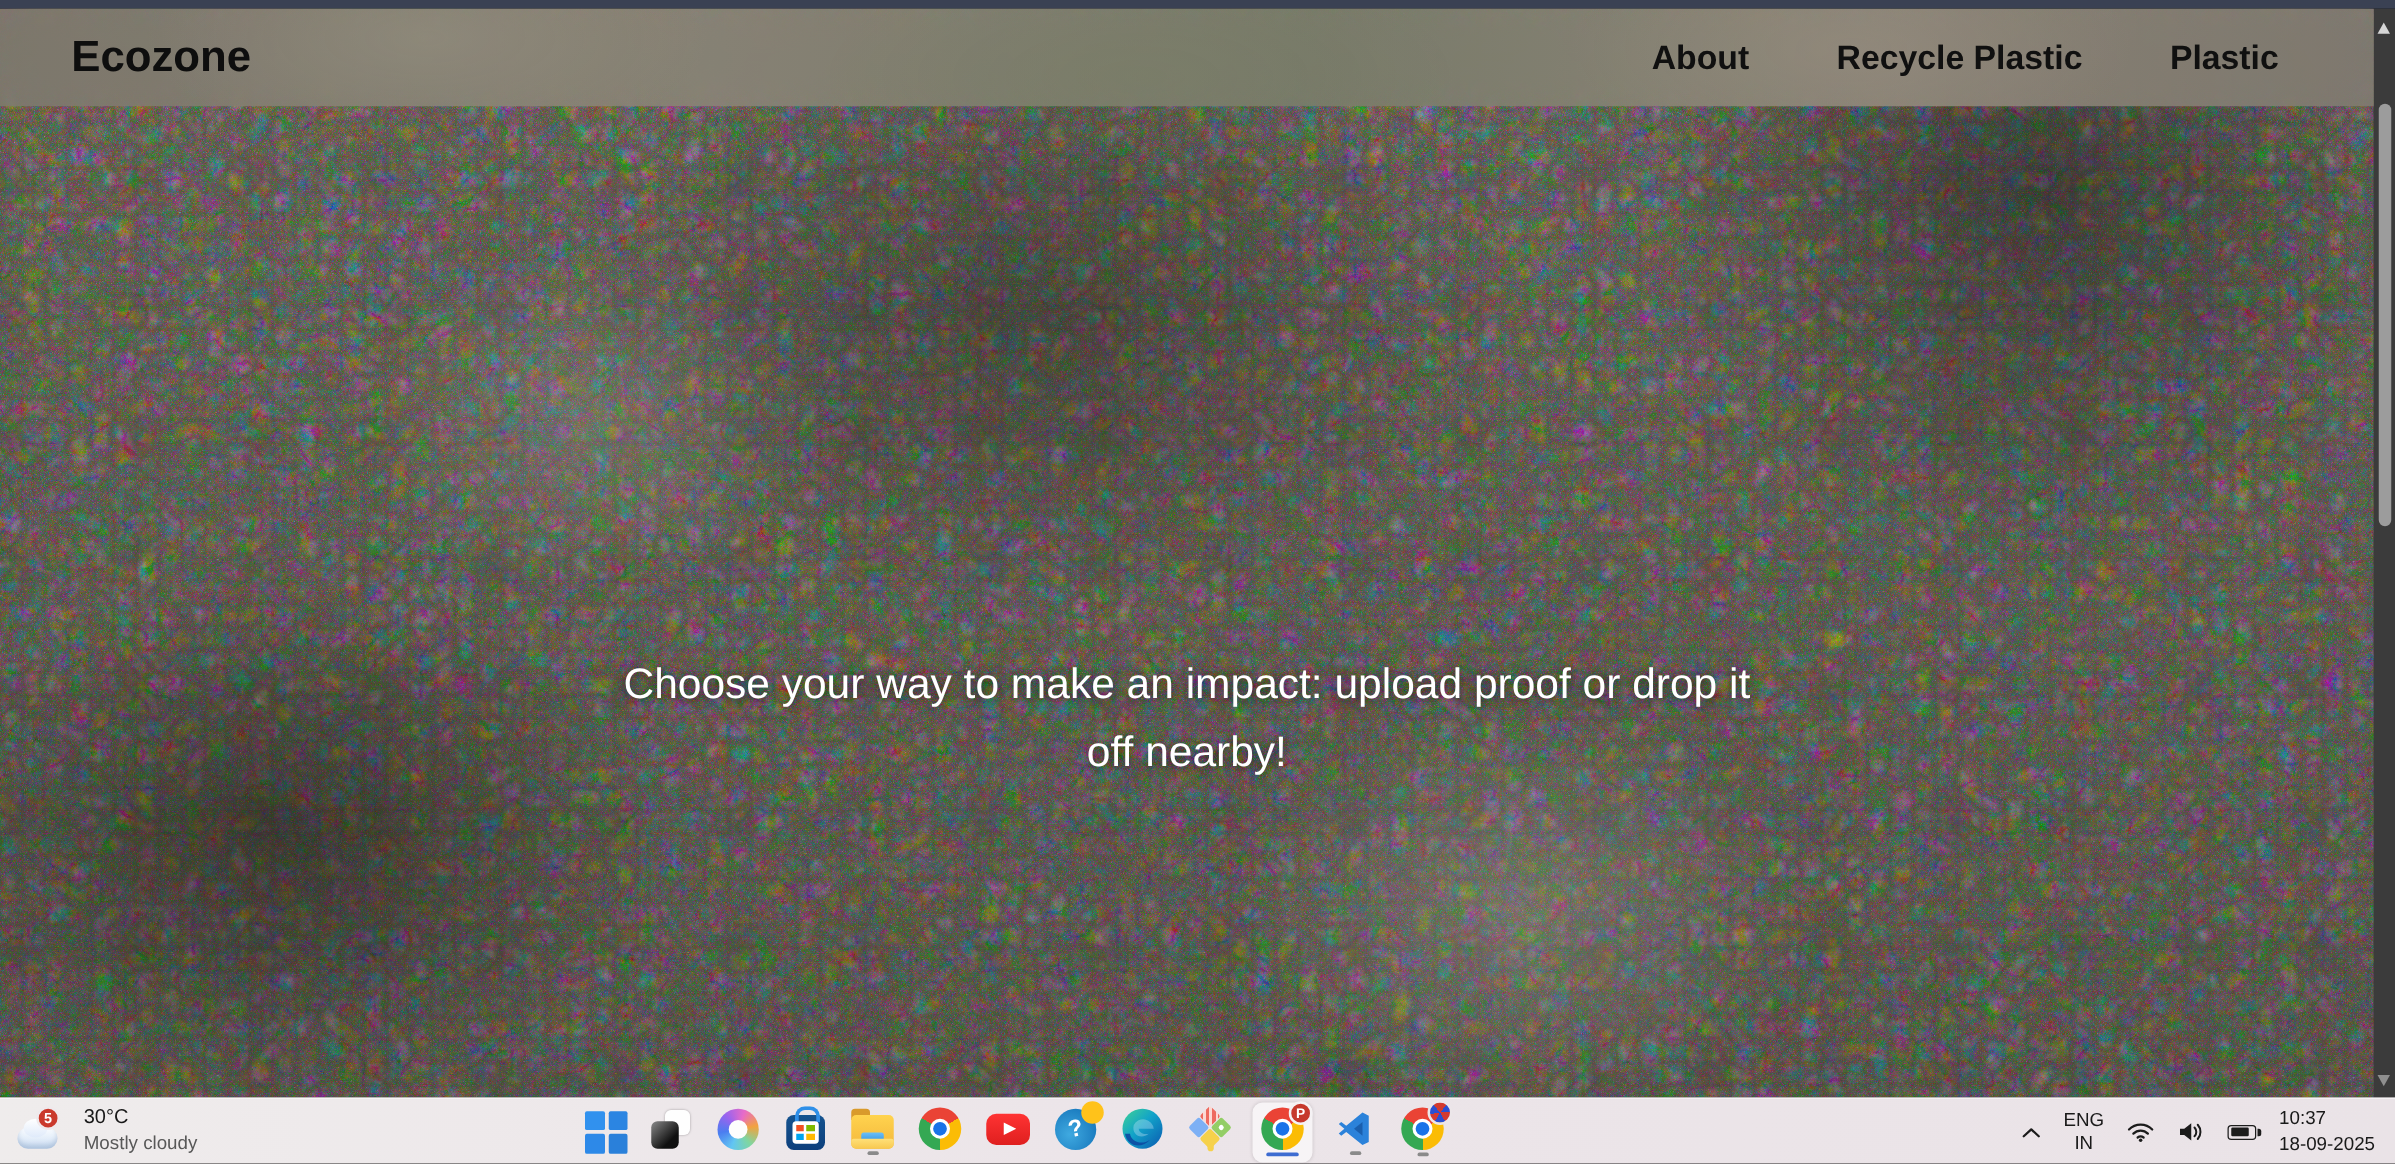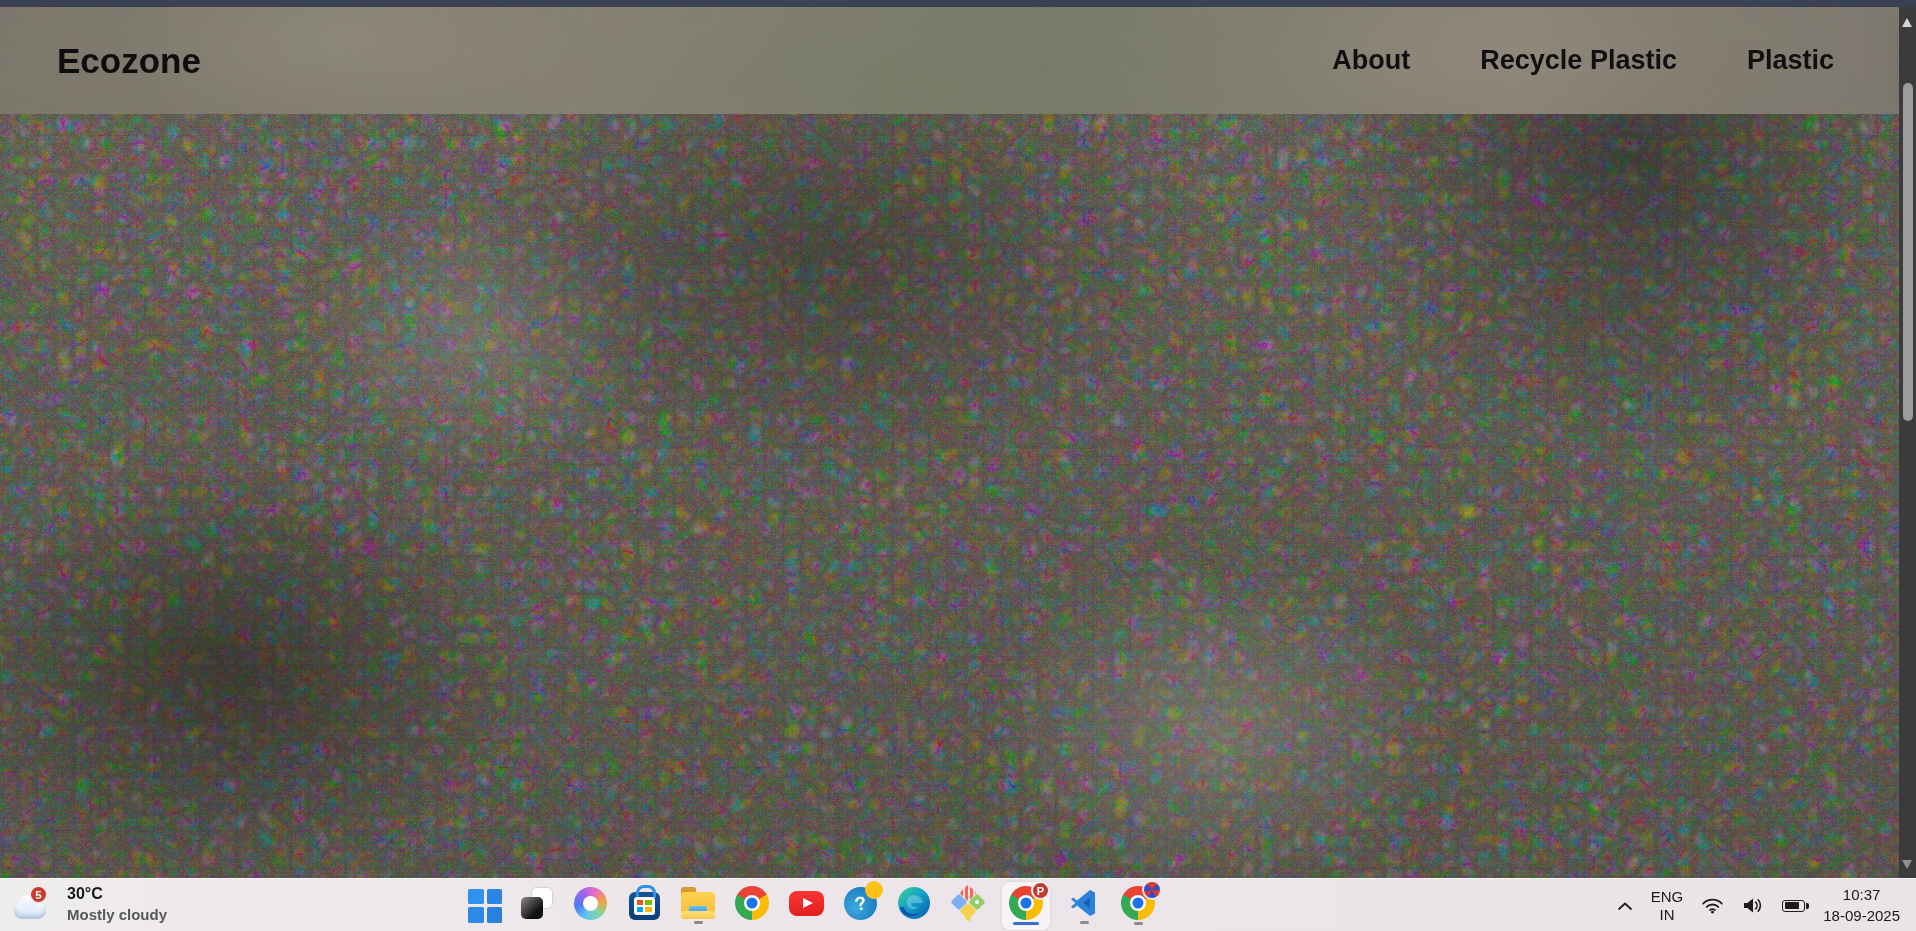--- a/index.html
+++ b/index.html
@@ -21,21 +21,21 @@
       radial-gradient(260px 200px at 25% 38%, rgba(240,238,232,.14), transparent 70%),
       linear-gradient(rgba(0,0,0,.10), rgba(0,0,0,.22));
   }
   .hero-text { position:absolute; top:483px; left:0; right:0; text-align:center; color:#fff; }
   .hero-title { font-size:78px; font-weight:bold; letter-spacing:-1px; line-height:1.05;
     text-shadow:0 2px 10px rgba(0,0,0,.45), 0 0 2px rgba(0,0,0,.4); }
   .hero-sub { margin:30px auto 0; max-width:1000px; font-size:34px; line-height:1.62; font-weight:normal;
     text-shadow:0 1px 8px rgba(0,0,0,.5); }
 
   
-  .site-header { position:absolute; top:7px; left:0; right:6px; height:107px; z-index:30;
+  .site-header { position:absolute; top:7px; left:0; right:17px; height:78px; z-index:30;
     display:flex; align-items:center; padding:0 76px 0 57px;
     background:
       radial-gradient(300px 120px at 18% 30%, rgba(150,144,128,.55), transparent 75%),
       radial-gradient(340px 130px at 48% 70%, rgba(120,126,102,.5), transparent 75%),
       radial-gradient(300px 120px at 78% 40%, rgba(152,142,128,.5), transparent 75%),
       linear-gradient(90deg, rgba(128,122,110,.88), rgba(140,134,120,.86) 30%, rgba(124,126,108,.86) 55%, rgba(146,138,124,.86) 80%, rgba(130,124,114,.88));
     backdrop-filter: blur(16px) saturate(.8); }
   .brand { font-size:35px; font-weight:bold; color:#0e0e0e; cursor:pointer; }
   .nav { margin-left:auto; display:flex; gap:70px; }
   .nav-link { font-size:27px; font-weight:bold; color:#101010; text-decoration:none; cursor:pointer; }
@@ -52,21 +52,21 @@
     background:linear-gradient(90deg,#efecec,#ece5e9 45%,#eae3e7); border-top:1px solid rgba(255,255,255,.65); }
 
   
   .weather { position:absolute; left:14px; top:5px; display:flex; align-items:center; gap:9px; cursor:pointer; }
   .cloud { position:relative; width:44px; height:38px; }
   .sunpeek { position:absolute; top:6px; left:20px; width:11px; height:11px; border-radius:50%; background:#f6993d; }
   .puff1 { position:absolute; left:0; bottom:4px; width:32px; height:17px; background:linear-gradient(#fbfdff,#cddff4); border-radius:9px; box-shadow:inset 0 -3px 4px rgba(125,150,185,.4); }
   .puff2 { position:absolute; left:5px; bottom:13px; width:19px; height:15px; background:linear-gradient(#ffffff,#dfeafa); border-radius:50%; }
   .weather-badge { position:absolute; top:0; left:15px; width:19px; height:19px; border-radius:50%; background:#ca392c; border:2px solid #efe9ec;
     color:#fff; font-size:11.5px; font-weight:bold; display:flex; align-items:center; justify-content:center; }
-  .weather-text { line-height:1.3;font-weight:bold; }
+  .weather-text { line-height:1.3; }
   .weather-temp { font-size:16px; color:#181818; }
   .weather-cond { font-size:15px; color:#585858; }
 
   
   .tb-center { position:absolute; left:468px; top:0; height:53px; display:flex; align-items:center; gap:14px; }
   .start-btn { width:34px; height:34px; display:grid; grid-template:1fr 1fr / 1fr 1fr; gap:3px; cursor:pointer; background:none; border:none; padding:0; }
   .start-btn i { border-radius:1.5px; }
   .sq1{background:#3191ee;} .sq2{background:#2b85e2;} .sq3{background:#2d89e8;} .sq4{background:#2a80da;}
 
   .search-pill { display:flex; align-items:center; width:272px; height:38px; border-radius:19px;
@@ -131,21 +131,21 @@
   .spiral-badge { position:absolute; top:-6px; right:-7px; width:20px; height:20px; border-radius:50%; border:2px solid #ece6e9; z-index:2;
     background:conic-gradient(#d33a2f 0 40deg,#2b4fd0 40deg 90deg,#d33a2f 90deg 150deg,#2b4fd0 150deg 210deg,#d33a2f 210deg 260deg,#2b4fd0 260deg 320deg,#d33a2f 320deg 360deg); }
 
   
   .tray { position:absolute; right:16px; top:0; height:53px; display:flex; align-items:center; gap:18px; }
   .tray-btn { background:none; border:none; padding:0; cursor:pointer; display:flex; align-items:center; }
   .lang { text-align:center; font-size:15px; color:#1a1a1a; line-height:1.2; cursor:pointer; }
   .batt { position:relative; width:23px; height:12px; border:1.6px solid #1c1c1c; border-radius:3px; }
   .batt::before { content:""; position:absolute; left:1.5px; top:1.5px; bottom:1.5px; width:70%; background:#1c1c1c; border-radius:1px; }
   .batt::after { content:""; position:absolute; right:-4.6px; top:2.5px; width:2.6px; height:5.5px; background:#1c1c1c; border-radius:0 2px 2px 0; }
-  .clock { text-align:center; font-size:15px; color:#1a1a1a; line-height:1.35; cursor:pointer; }
+  .clock { text-align:left; font-size:15px; color:#1a1a1a; line-height:1.35; cursor:pointer; }
 </style>
 </head>
 <body>
 
 <div class="screen">
 
   <div class="window-top-bar"></div>
 
   <div class="hero">
     <svg class="hero-noise" aria-hidden="true" width="100%" height="100%" preserveAspectRatio="none">
@@ -156,20 +156,21 @@
       <filter id="blotchTrash">
         <feTurbulence type="turbulence" baseFrequency="0.055" numOctaves="3" seed="4" stitchTiles="stitch"></feTurbulence>
         <feColorMatrix type="saturate" values="2.2"></feColorMatrix>
       </filter>
       <rect width="100%" height="100%" fill="#6a6152"></rect>
       <rect width="100%" height="100%" filter="url(#blotchTrash)" opacity="0.85"></rect>
       <rect width="100%" height="100%" filter="url(#fineTrash)" opacity="0.75"></rect>
     </svg>
     <div class="hero-shade"></div>
     <div class="hero-text">
+      <p class="hero-sub"><span>Choose your way to make an impact: upload proof or drop it</span><br><span>off nearby!</span></p>
     </div>
   </div>
 
   <header class="site-header">
     <div class="brand">Ecozone</div>
     <nav class="nav">
       <a class="nav-link">About</a>
       <a class="nav-link">Recycle Plastic</a>
       <a class="nav-link">Plastic</a>
     </nav>

